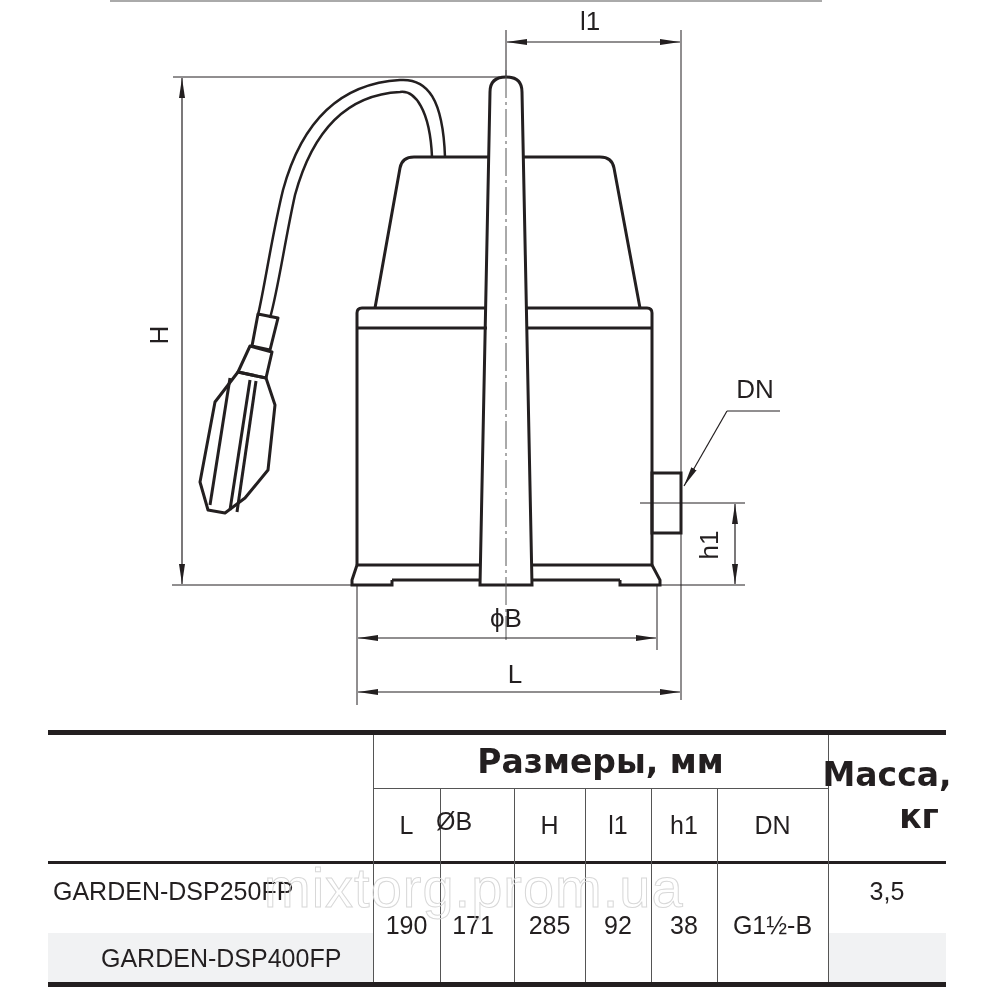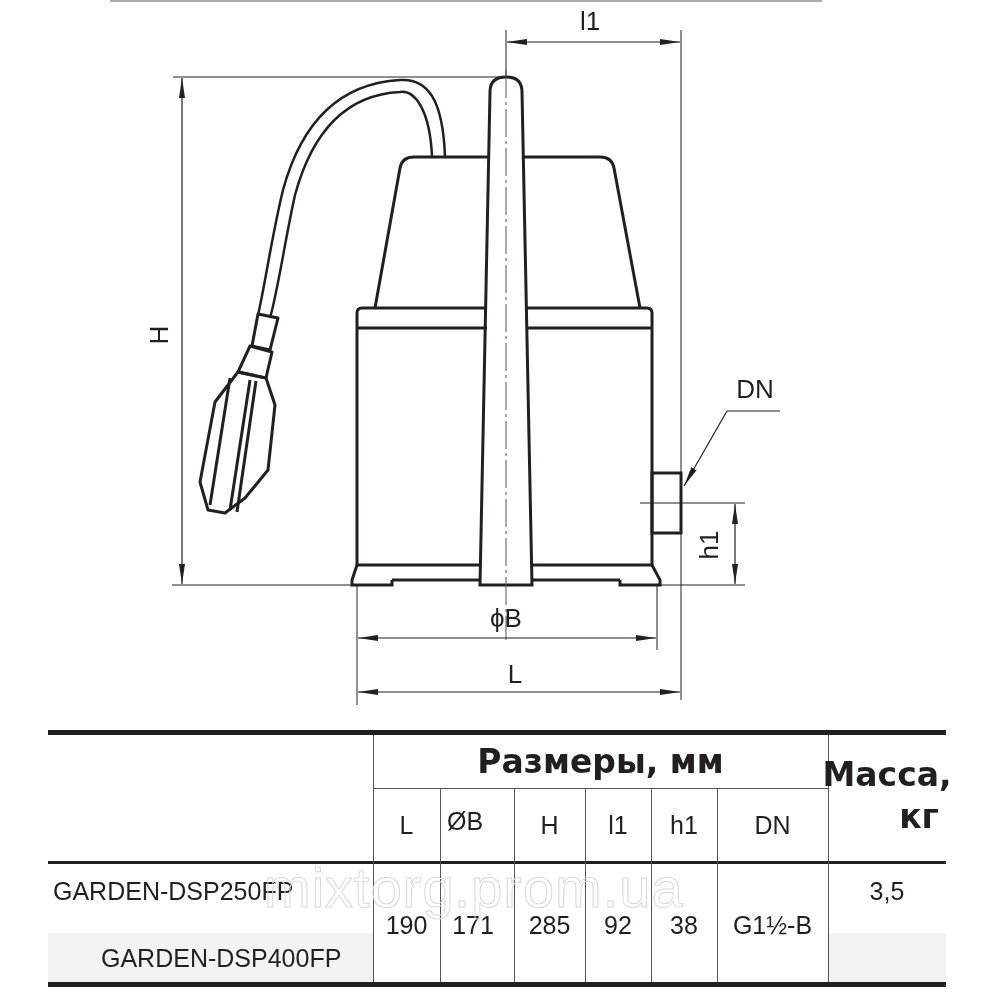--- a/index.html
+++ b/index.html
@@ -128,21 +128,21 @@
   <div class="vline" style="left:537px;top:58px;height:194px;"></div>
   <div class="vline" style="left:603px;top:58px;height:194px;"></div>
   <div class="vline" style="left:669px;top:58px;height:194px;"></div>
   <div class="vline" style="left:780px;top:5px;height:247px;"></div>
 
   <div class="cell bold" style="left:325px;top:5px;width:455px;height:53px;">Размеры, мм</div>
   <div class="cell bold" style="left:780px;top:24px;width:118px;height:40px;">Масса,</div>
   <div class="cell bold" style="left:780px;top:66px;width:118px;height:40px;padding-left:32px;">кг</div>
 
   <div class="cell" style="left:325px;top:60px;width:67px;height:71px;">L</div>
-  <div class="cell" style="left:380px;top:60px;width:74px;height:63px;">ØB</div>
+  <div class="cell" style="left:369px;top:60px;width:74px;height:63px;">ØB</div>
   <div class="cell" style="left:466px;top:60px;width:71px;height:71px;">H</div>
   <div class="cell" style="left:537px;top:60px;width:66px;height:71px;">l1</div>
   <div class="cell" style="left:603px;top:60px;width:66px;height:71px;">h1</div>
   <div class="cell" style="left:669px;top:60px;width:111px;height:71px;">DN</div>
 
   <div class="cell" style="left:0;top:136px;width:325px;height:50px;justify-content:flex-start;padding-left:5px;box-sizing:border-box;">GARDEN-DSP250FP</div>
   <div class="cell" style="left:0;top:203px;width:325px;height:50px;justify-content:flex-start;padding-left:5px;box-sizing:border-box;margin-left:48px;">GARDEN-DSP400FP</div>
 
   <div class="cell" style="left:325px;top:170px;width:67px;height:50px;">190</div>
   <div class="cell" style="left:388px;top:170px;width:74px;height:50px;text-align:center;">171</div>

